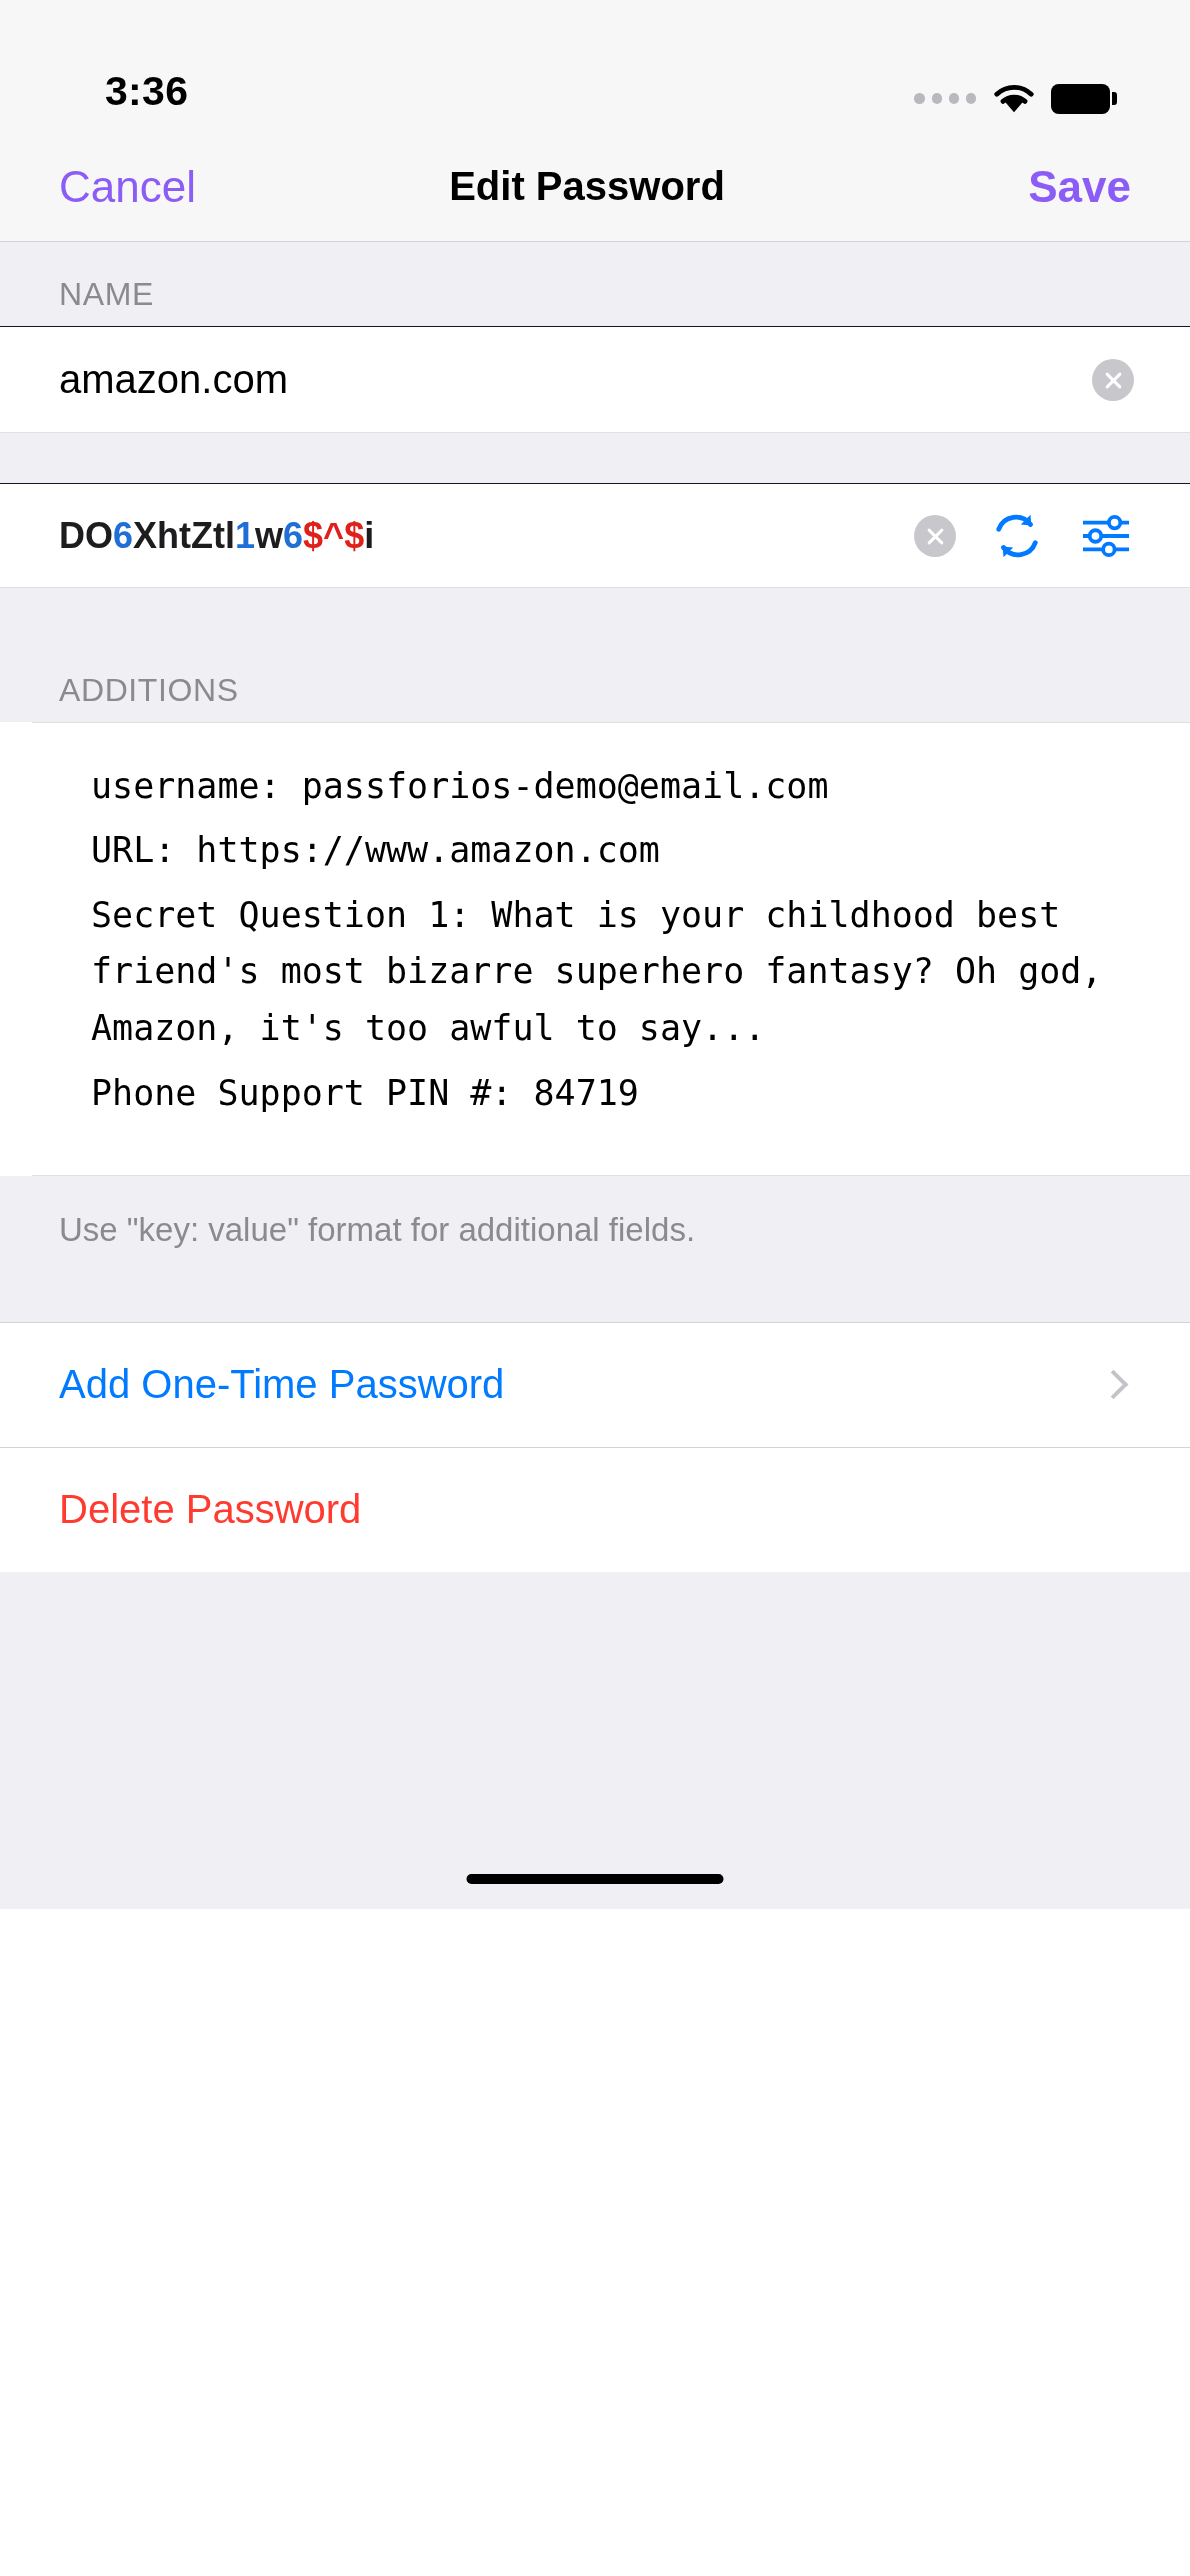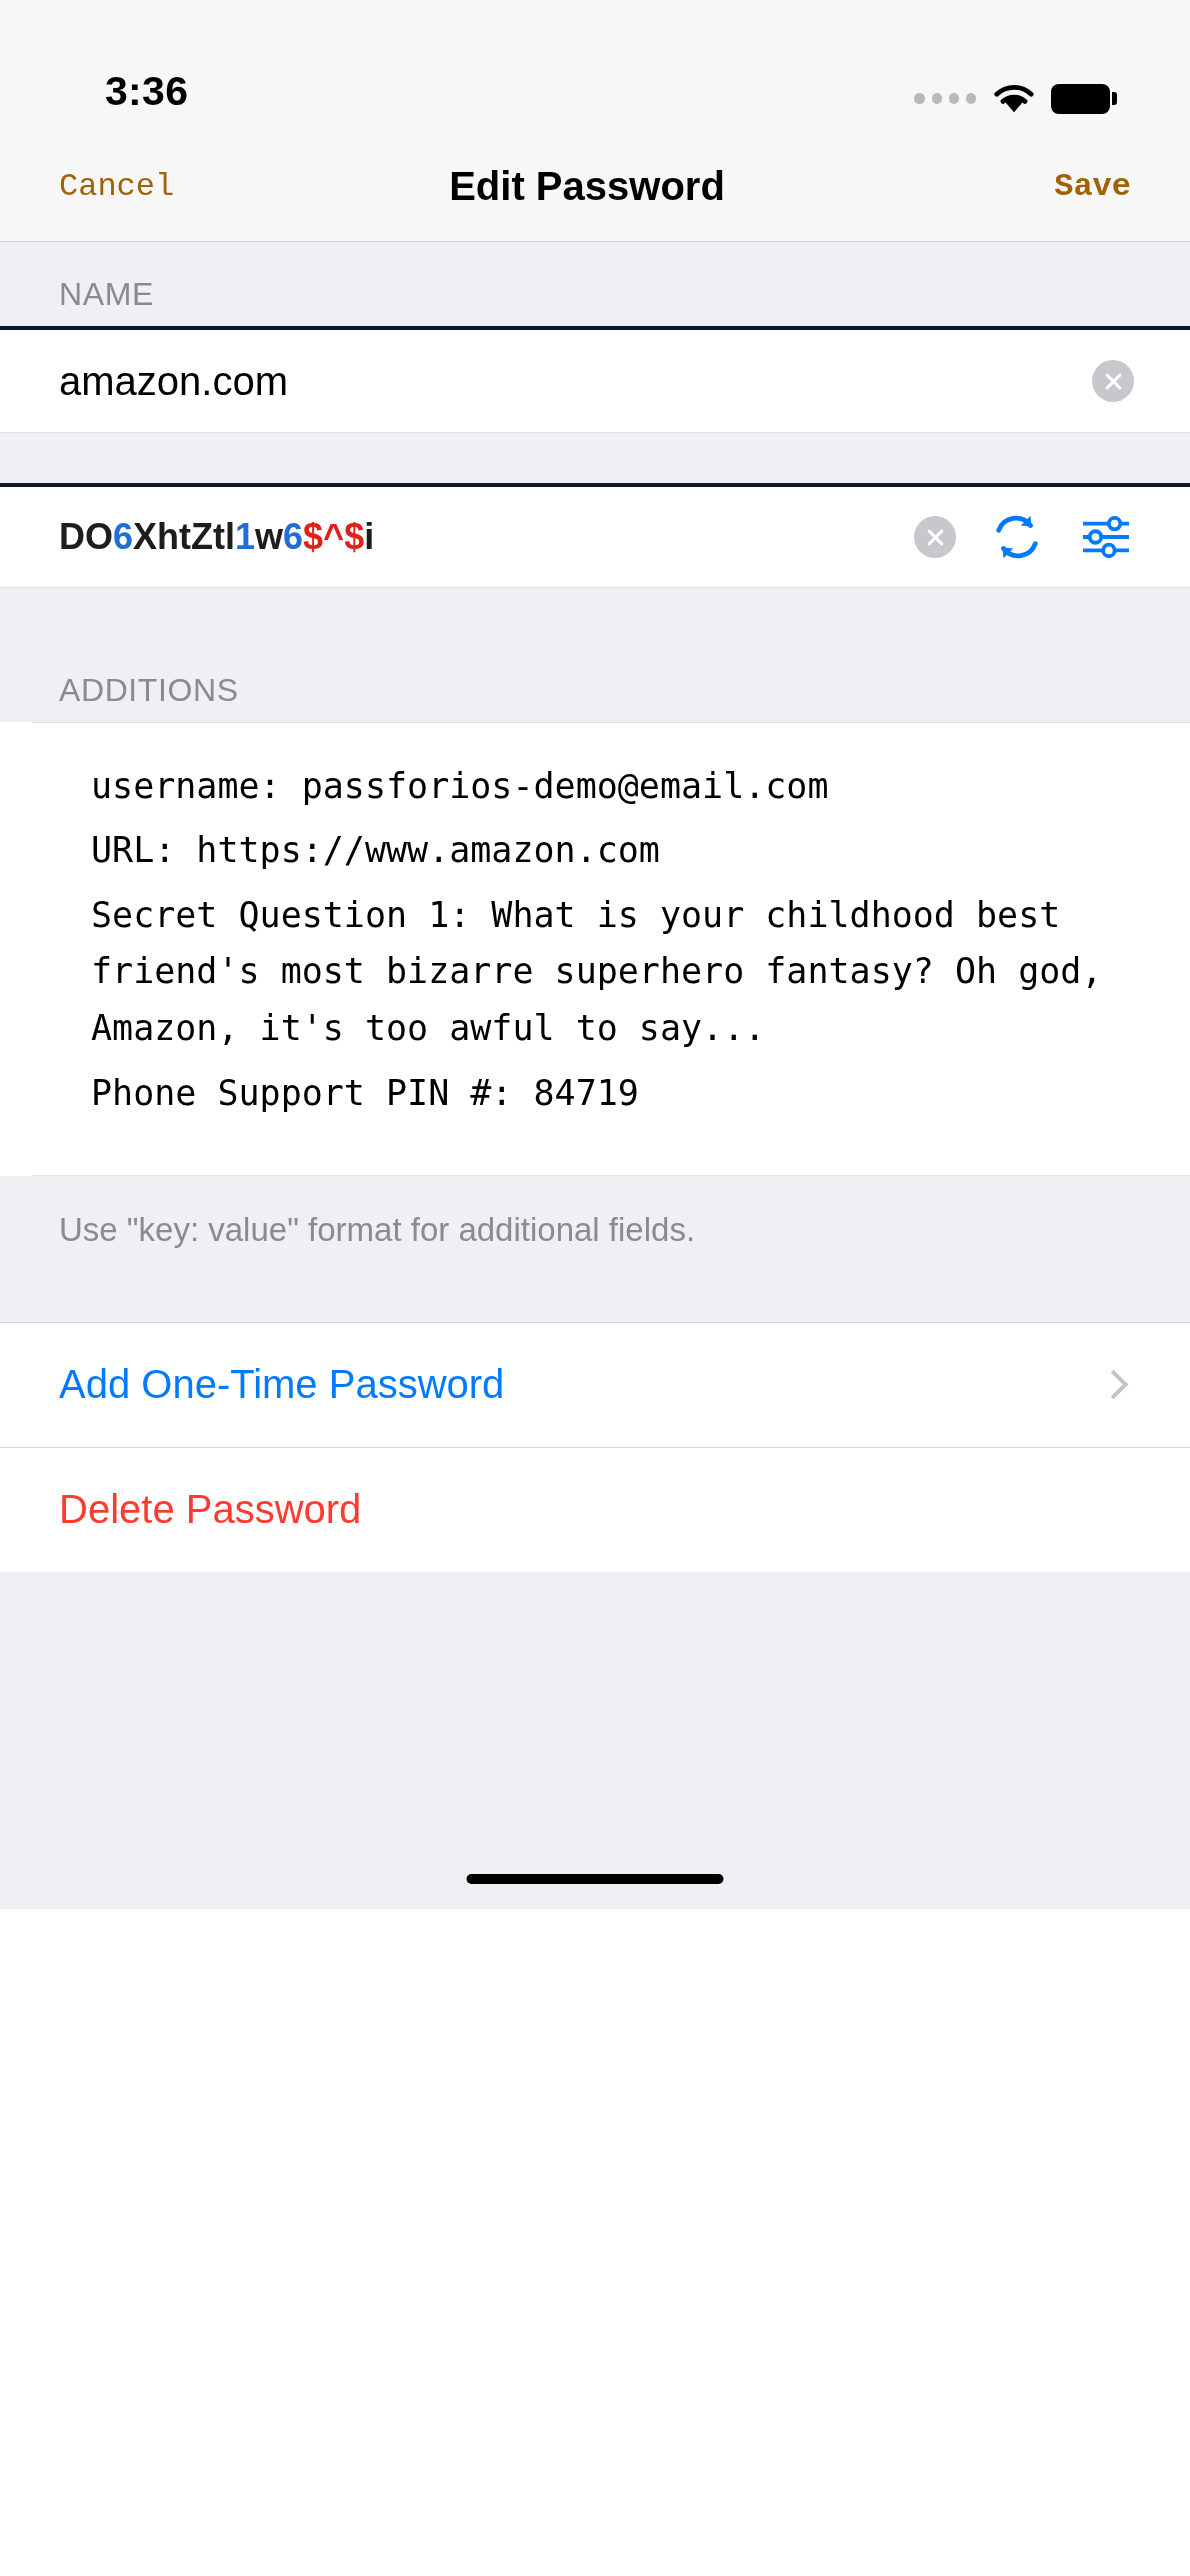--- a/index.html
+++ b/index.html
@@ -65,25 +65,25 @@
   .nav-bar {
     height: 110px;
     background: #f7f7f7;
     border-bottom: 1px solid #d3d3d6;
     display: flex;
     align-items: center;
     justify-content: space-between;
     padding: 0 59px;
   }
   .nav-btn {
-    font-size: 32px;
-    color: #a16207;
+    font-size: 44px;
+    color: #8b5cf6;
     background: none;
     border: none;
-    font-family: Liberation Mono, monospace;
+    font-family: Liberation Sans, sans-serif;
     cursor: pointer;
     white-space: nowrap;
   }
   .nav-btn.save { font-weight: 600; }
   .nav-title {
     font-size: 40px;
     font-weight: bold;
     color: #000;
     position: absolute;
     left: 0; right: 16px;
@@ -105,21 +105,21 @@
     padding-bottom: 13.4px;
   }
   .section-gap-top { height: 50px; background: #efeff4; }
 
   .cell {
     background: #ffffff;
     display: flex;
     align-items: center;
     padding: 0 56px 0 59px;
     min-height: 105px;
-    border-top: 4px solid #0f172a;
+    border-top: 1px solid #0f172a;
     border-bottom: 1px solid #e0e0e3;
   }
   .cell-name { height: 107px; }
   .cell-value {
     flex: 1;
     font-size: 40px;
     color: #000;
   }
   .mono {
     font-family: Liberation Sans, sans-serif;

